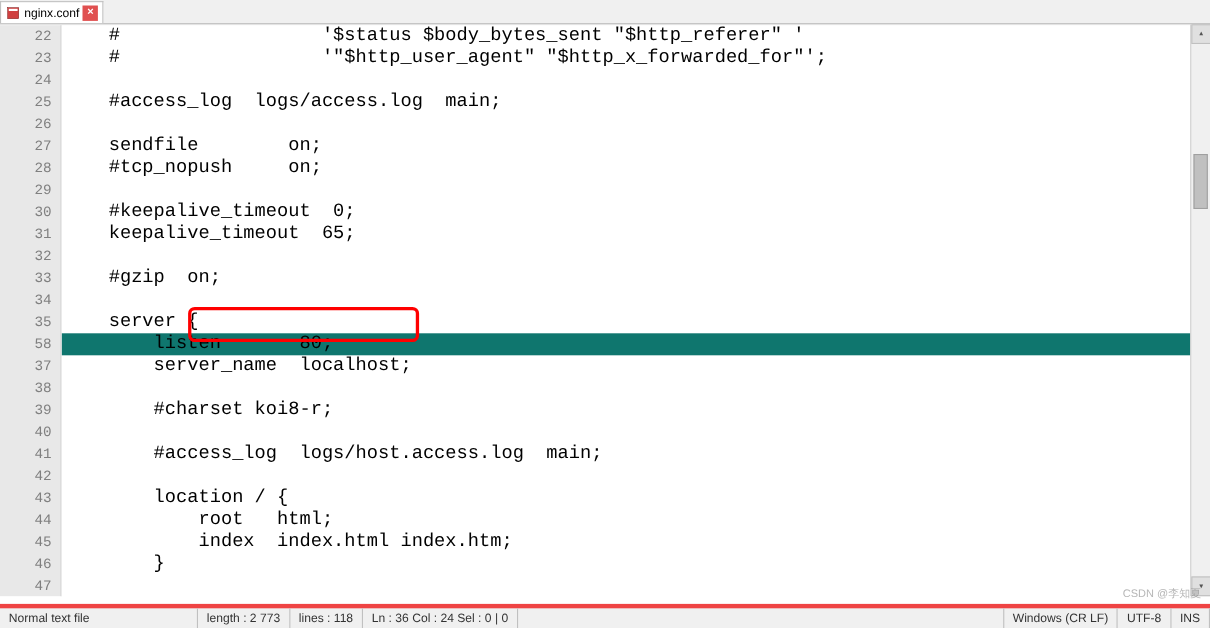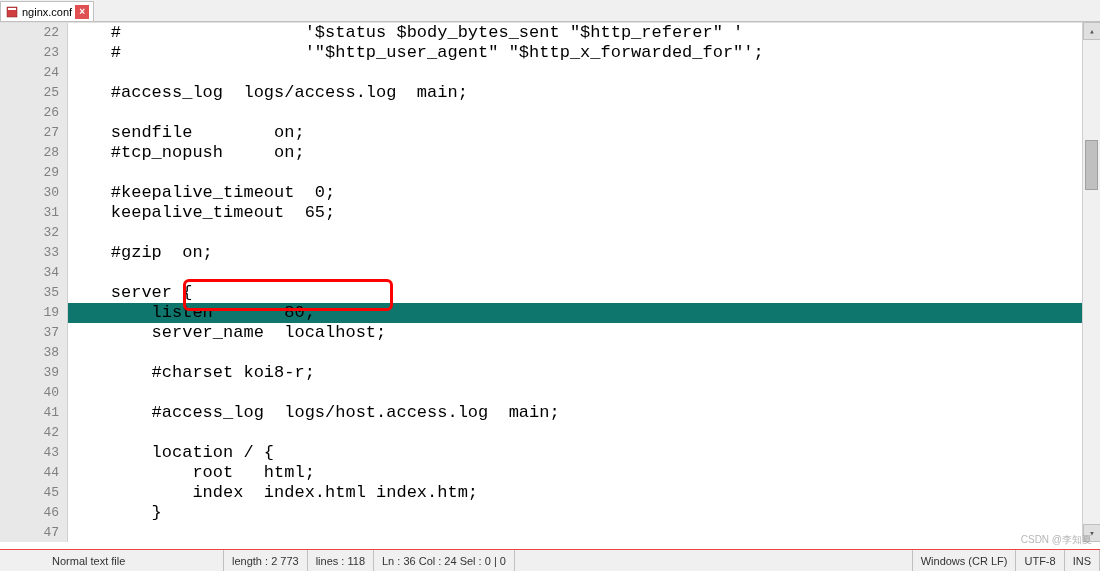--- a/index.html
+++ b/index.html
@@ -43,21 +43,21 @@
       font-size: 10px;
       font-weight: bold;
       cursor: pointer;
     }
     .editor-wrap {
       display: flex;
       height: 520px;
       border-top: 1px solid #e0e0e0;
     }
     .gutter {
-      width: 68px;
+      width: 56px;
       background: #e8e8e8;
       color: #808080;
       text-align: right;
       padding-right: 8px;
       font-family: Consolas, "Courier New", monospace;
       font-size: 13px;
       line-height: 20px;
       border-right: 1px solid #d0d0d0;
       user-select: none;
     }
@@ -113,27 +113,26 @@
       top: 100px; height: 50px;
       background: #c0c0c0;
       border: 1px solid #a0a0a0;
       cursor: pointer;
     }
     .status-bar {
       position: absolute;
       left: 0; right: 0; bottom: 0;
       height: 22px;
       background: #f0f0f0;
-      border-top: 1px solid #ef4444;
+      border-top: 4px solid #ef4444;
       display: flex;
       align-items: center;
       font-family: Tahoma, sans-serif;
       font-size: 11px;
       color: #333;
-      padding-left: 44px;
     }
     .status-cell {
       padding: 0 8px;
       border-right: 1px solid #c0c0c0;
       height: 100%;
       display: flex; align-items: center;
       white-space: nowrap;
     }
     .status-cell.first { width: 180px; }
     .status-spacer { flex: 1; border-right: 1px solid #c0c0c0; height: 100%; }
@@ -173,21 +172,21 @@
       <div class="gutter-line">26</div>
       <div class="gutter-line">27</div>
       <div class="gutter-line">28</div>
       <div class="gutter-line">29</div>
       <div class="gutter-line">30</div>
       <div class="gutter-line">31</div>
       <div class="gutter-line">32</div>
       <div class="gutter-line">33</div>
       <div class="gutter-line">34</div>
       <div class="gutter-line">35</div>
-      <div class="gutter-line">19</div>
+      <div class="gutter-line">58</div>
       <div class="gutter-line">37</div>
       <div class="gutter-line">38</div>
       <div class="gutter-line">39</div>
       <div class="gutter-line">40</div>
       <div class="gutter-line">41</div>
       <div class="gutter-line">42</div>
       <div class="gutter-line">43</div>
       <div class="gutter-line">44</div>
       <div class="gutter-line">45</div>
       <div class="gutter-line">46</div>

